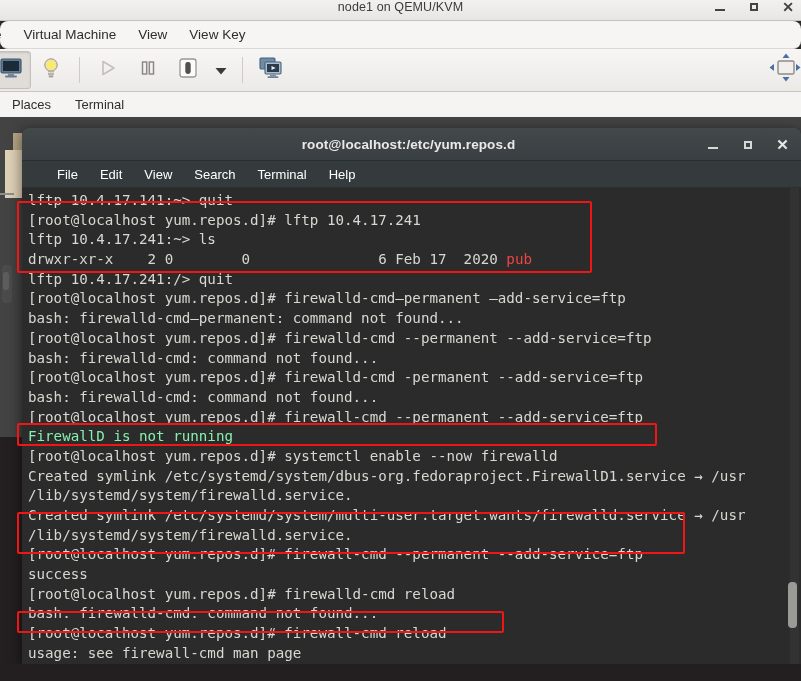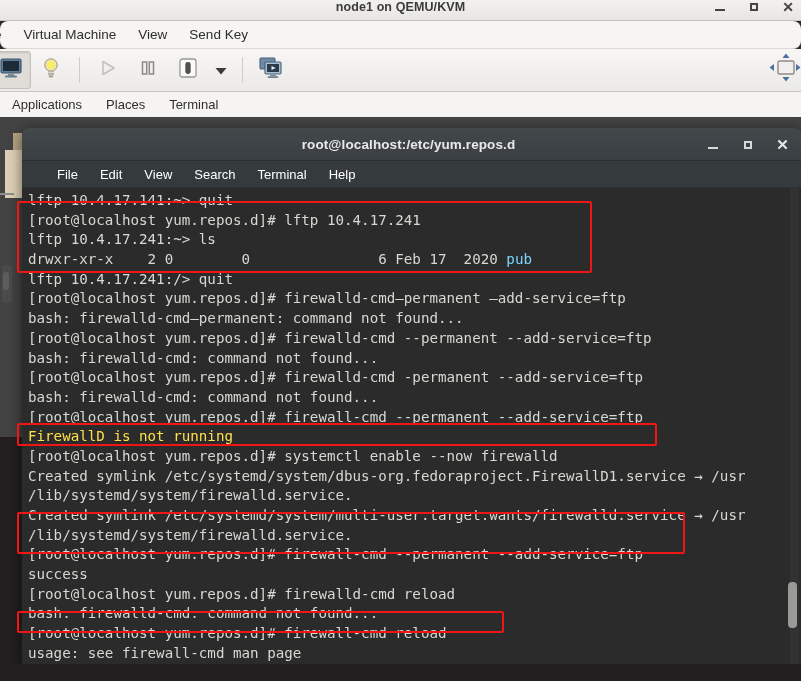--- a/index.html
+++ b/index.html
@@ -19,21 +19,21 @@
   }
 
   
   .vm-titlebar {
     position: absolute; left: 0; top: 0; width: 801px; height: 21px;
     background: linear-gradient(to bottom, #f2f1f0 0%, #e8e6e3 100%);
     border-bottom: 1px solid #c6c2bd;
     display: flex; align-items: center; justify-content: center;
   }
   .vm-title {
-    font-size: 12.5px; font-weight: bold; color: #3b3b39;
+    font-size: 12.5px; font-weight: normal; color: #3b3b39;
     position: relative; top: -3px;
     letter-spacing: 0.1px;
     white-space: nowrap;
   }
   .vm-winbtns {
     position: absolute; right: 6px; top: 0; height: 21px;
     display: flex; align-items: center; gap: 20px;
     top: -4px;
   }
   .vm-winbtn {
@@ -194,22 +194,22 @@
 
   .term-lines {
     font-family: "DejaVu Sans Mono", "Liberation Mono", monospace;
     font-size: 14.2px;
     line-height: 19.7px;
     color: #d8d8d2;
     white-space: pre;
     letter-spacing: 0px;
   }
   .term-lines .ln { display: block; height: 19.7px; }
-  .c-blue { color: #7dd3fc; }
-  .c-red  { color: #fde047; }
+  .c-blue { color: #ef4444; }
+  .c-red  { color: #86efac; }
 
   .term-scrollbar {
     position: absolute; right: 2px; top: 0; width: 9px; height: 476px;
     background: #323232;
   }
   .term-scrollthumb {
     position: absolute; right: 2px; bottom: 36px; width: 9px; height: 46px;
     background: #9a9a96; border-radius: 4px;
   }
 
@@ -250,21 +250,21 @@
           <div class="glyph-max"></div>
         </div>
       <div class="vm-winbtn glyph-close">✕</div>
     </div>
   </div>
 
   <div class="vm-menubar">
     <div class="menu-item clipped">e</div>
     <div class="menu-item">Virtual Machine</div>
     <div class="menu-item">View</div>
-    <div class="menu-item">Send Key</div>
+    <div class="menu-item">View Key</div>
   </div>
 
   <div class="vm-toolbar">
 
     <div class="tb-btn pressed" style="margin-left:-9px;">
       <span>
         <svg width="22" height="20" viewBox="0 0 22 20">
           <rect x="1" y="1" width="20" height="14" rx="1.5" fill="#5d7b95" stroke="#41596d" stroke-width="1.2"></rect>
           <rect x="3" y="3" width="16" height="10" fill="#1d2b38"></rect>
           <rect x="8" y="15.5" width="6" height="2.5" fill="#7b8b99"></rect>
@@ -345,21 +345,20 @@
           <polygon points="18,0.5 21.5,5 14.5,5" fill="#4a6fa5"></polygon>
           <polygon points="18,28.5 21.5,24 14.5,24" fill="#4a6fa5"></polygon>
           <polygon points="1.5,14.5 6,11 6,18" fill="#4a6fa5"></polygon>
           <polygon points="32.5,14.5 28,11 28,18" fill="#4a6fa5"></polygon>
         </svg>
       </span>
     </div>
   </div>
 
   <div class="gnome-panel">
-    <div class="gp-item">Applications</div>
     <div class="gp-item">Places</div>
     <div class="gp-item">Terminal</div>
   </div>
 
   <div class="desktop">
     <div class="desktop-upper"></div>
     <div class="desktop-lower"></div>
     <div class="desk-icon-a"></div>
     <div class="desk-icon-b"></div>
     <div class="desk-tick"></div>

